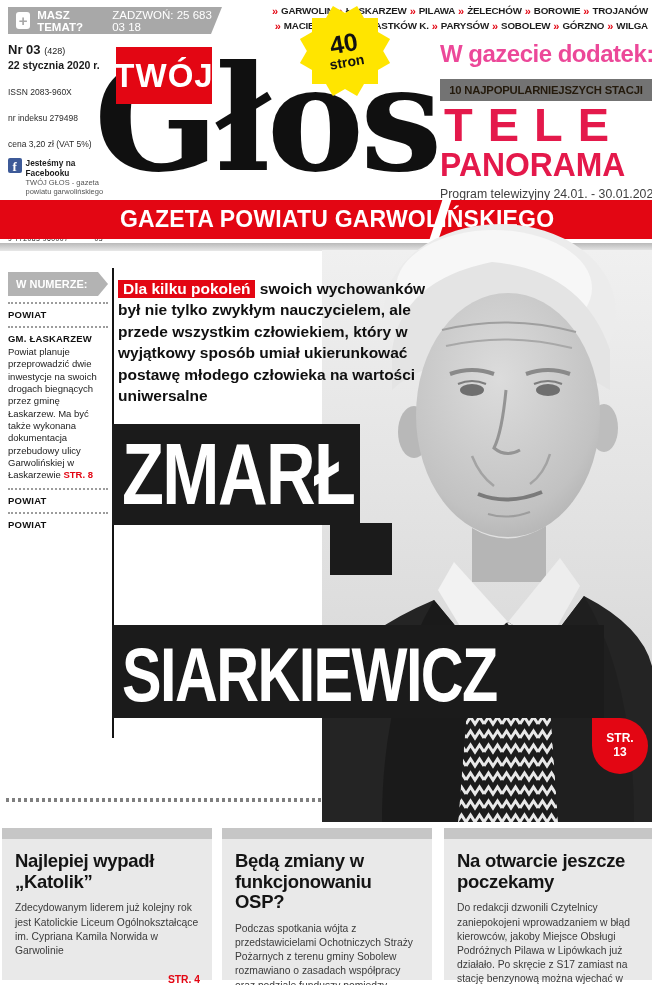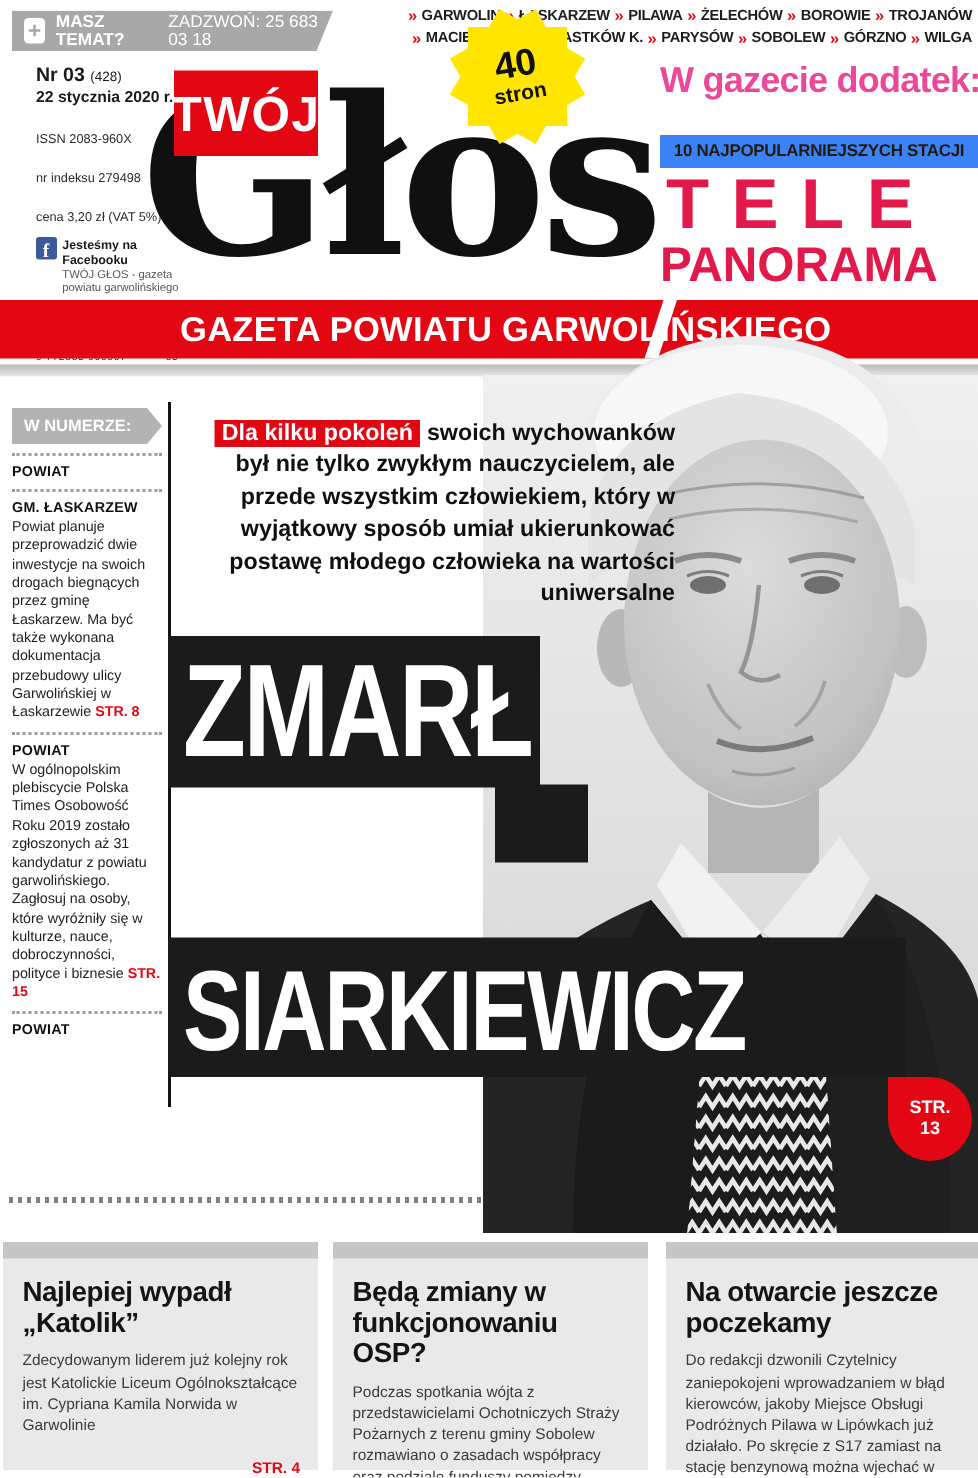--- a/index.html
+++ b/index.html
@@ -14,21 +14,21 @@
     display:flex; align-items:center; justify-content:center; color:#a8a8a8;
     font-weight:bold; font-size:15px; line-height:1; }
   .tb-bold { font-weight:bold; font-size:11.5px; }
   .tb-reg  { font-size:11.5px; }
   .towns { position:absolute; right:4px; top:3px; width:400px; text-align:right; }
   .towns .row { display:flex; justify-content:flex-end; align-items:center; gap:3px; height:15px; }
   .chev { color:#e30613; font-weight:900; font-size:11px; }
   .town { color:#1d1d1d; font-weight:bold; font-size:9.8px; letter-spacing:-0.2px; }
 
   
-  .info { position:absolute; left:24px; top:42px; width:104px; color:#1a1a1a; }
+  .info { position:absolute; left:8px; top:42px; width:104px; color:#1a1a1a; }
   .issue { font-size:13px; font-weight:bold; }
   .issue small { font-size:9px; font-weight:normal; }
   .idate { font-size:10.5px; font-weight:bold; margin-top:2px; }
   .meta  { font-size:8.5px; margin-top:16px; color:#2b2b2b; }
   .fb { display:flex; gap:4px; margin-top:9px; }
   .fb-icon { width:15px; height:15px; background:#3d5a98; color:#fff; border-radius:2px;
     font-family:"Liberation Serif",serif; font-weight:bold; font-size:13px;
     display:flex; align-items:flex-end; justify-content:center; line-height:1; }
   .fb-bold { font-size:8.3px; font-weight:bold; }
   .fb-sub { font-size:7.5px; color:#555; line-height:1.2; }
@@ -50,21 +50,21 @@
   .burst .sq.r30 { transform:rotate(30deg); }
   .burst .sq.r60 { transform:rotate(60deg); }
   .burst .txt { position:absolute; inset:0; display:flex; flex-direction:column;
     align-items:center; justify-content:center; transform:rotate(-10deg); z-index:2; }
   .burst .n { font-size:25px; font-weight:bold; color:#111; line-height:0.9; }
   .burst .s { font-size:14px; font-weight:bold; color:#111; }
 
   
   .supp { position:absolute; left:440px; top:40px; width:212px; }
   .supp-head { font-size:24px; font-weight:800; color:#ec4899; letter-spacing:-0.5px; white-space:nowrap; }
-  .supp-yellow { margin-top:22px; height:22px; background:#3b82f6; color:#241a0c;
+  .supp-yellow { margin-top:11px; height:22px; background:#737373; color:#241a0c;
     font-size:11.3px; font-weight:800; display:flex; align-items:center; justify-content:center;
     letter-spacing:-0.2px; white-space:nowrap; }
   .tele { margin-top:2px; color:#e4194b; font-weight:900; font-size:47px; line-height:0.95;
     letter-spacing:15px; text-indent:4px; white-space:nowrap; }
   .panorama { color:#e4194b; font-weight:900; font-size:32.5px; line-height:1;
     letter-spacing:0px; transform:scaleX(0.98); transform-origin:left; white-space:nowrap; margin-top:1px; }
   .program { margin-top:6px; font-size:12.3px; color:#3f3f3f; white-space:nowrap; }
 
   
   .tagbar { position:absolute; left:0; top:200px; width:652px; height:39px; background:#e30613; z-index:1; }
@@ -84,21 +84,21 @@
   .ribbon { height:24px; background:#b3b3b3; color:#fff; font-weight:bold; font-size:11px;
     display:flex; align-items:center; padding-left:8px;
     clip-path:polygon(0 0,calc(100% - 10px) 0,100% 50%,calc(100% - 10px) 100%,0 100%); }
   .s-item { border-top:2px dotted #9c9c9c; margin-top:6px; padding-top:5px; }
   .s-cat { font-size:9.5px; font-weight:800; color:#101010; letter-spacing:0.2px; margin-bottom:2px; }
   .s-txt { font-size:9.5px; color:#222; line-height:1.3; }
   .s-page { color:#e30613; font-weight:800; }
 
   
   .lead { position:absolute; left:118px; top:278px; width:332px; z-index:3;
-    text-align:right; font-size:15.5px; font-weight:bold; line-height:1.38; color:#101010; }
+    font-size:15.5px; font-weight:bold; line-height:1.38; color:#101010; }
   .lead .hl { background:#e30613; color:#fff; padding:0 5px 1px 5px; }
   .hl-box { position:absolute; background:#1b1b1b; z-index:3; display:flex; align-items:flex-end; overflow:hidden; }
   .hl1 { left:112px; top:424px; width:248px; height:101px; }
   .hl2 { left:112px; top:523px; width:218px; height:104px; }
   .hl-step { position:absolute; left:330px; top:523px; width:62px; height:52px; background:#1b1b1b; z-index:3; }
   .hl3 { left:112px; top:625px; width:492px; height:93px; }
   .hl-box span { color:#fff; font-weight:bold; white-space:nowrap;
     transform:scaleX(0.78); transform-origin:left center; margin-left:10px; letter-spacing:-2px; }
   .hl1 span { font-size:88px; }
   .hl2 span { font-size:88px; }
@@ -276,21 +276,20 @@
     <div class="ribbon">W NUMERZE:</div>
     <div class="s-item">
       <div class="s-cat">POWIAT</div>
     </div>
     <div class="s-item">
       <div class="s-cat">GM. ŁASKARZEW</div>
       <p class="s-txt"><span>Powiat planuje przeprowadzić dwie inwestycje na swoich drogach biegnących przez gminę Łaskarzew. Ma być także wykonana dokumentacja przebudowy ulicy Garwolińskiej w Łaskarzewie </span><span class="s-page">STR. 8</span></p>
     </div>
     <div class="s-item">
       <div class="s-cat">POWIAT</div>
-      <p class="s-txt"><span>W ogólnopolskim plebiscycie Polska Times Osobowość Roku 2019 zostało zgłoszonych aż 31 kandydatur z powiatu garwolińskiego. Zagłosuj na osoby, które wyróżniły się w kulturze, nauce, dobroczynności, polityce i biznesie </span><span class="s-page">STR. 15</span></p>
     </div>
     <div class="s-item">
       <div class="s-cat">POWIAT</div>
     </div>
   </aside>
 
   <div class="lead">
     <span class="hl">Dla kilku pokoleń</span><span> swoich wychowanków był nie tylko zwykłym nauczycielem, ale przede wszystkim człowiekiem, który w wyjątkowy sposób umiał ukierunkować postawę młodego człowieka na wartości uniwersalne</span>
   </div>
 

